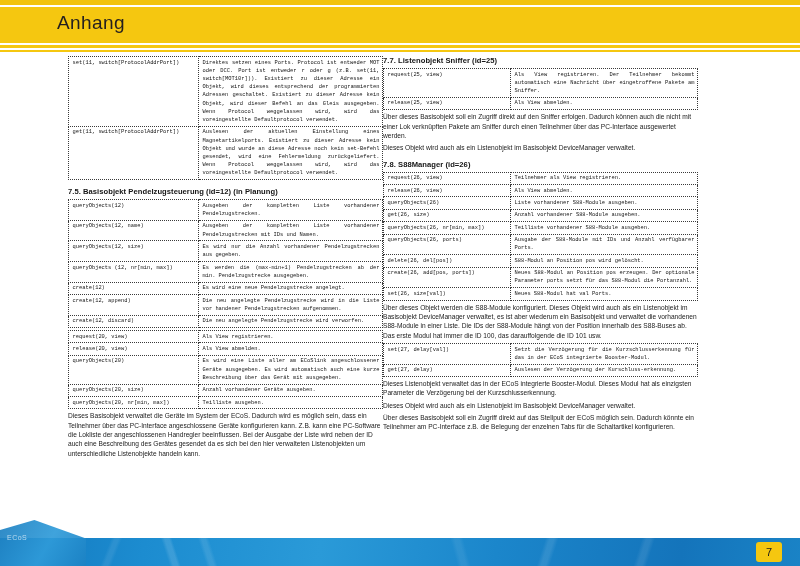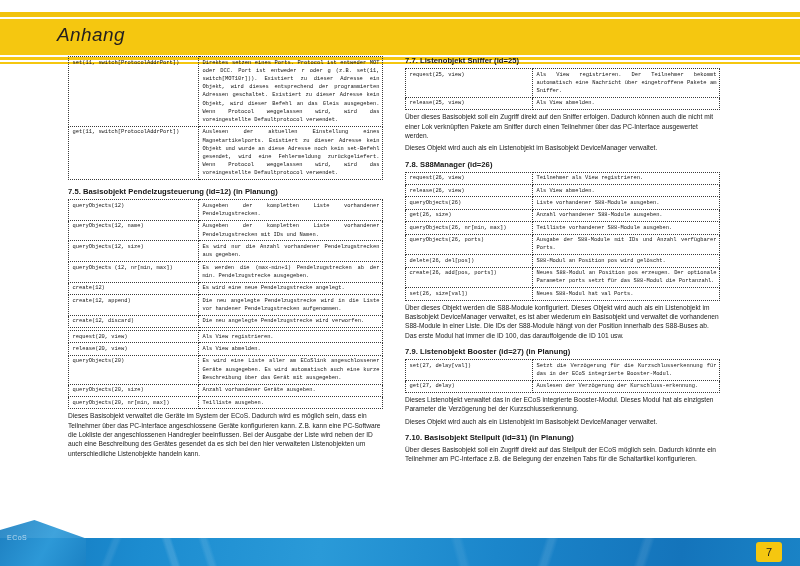--- a/index.html
+++ b/index.html
@@ -5,21 +5,21 @@
   html,body{margin:0;padding:0;}
   body{
     width:800px;height:566px;overflow:hidden;
     background:#ffffff;
     font-family:"Liberation Sans", sans-serif;
     color:#1a1a1a;
     position:relative;
   }
 
   
-  .hdr-wrap{position:absolute;left:0;top:12px;width:668px;height:56px;font-style:italic;}
+  .hdr-wrap{position:absolute;left:0;top:0;width:668px;height:56px;}
   .hdr-top-thin{position:absolute;left:0;top:0;width:800px;height:5px;background:#f2c30d;}
   .hdr-main{position:absolute;left:0;top:7px;width:800px;height:36px;background:#f5c710;}
   .hdr-rule-a{position:absolute;left:0;top:45px;width:800px;height:3px;background:#f5c710;}
   .hdr-rule-b{position:absolute;left:0;top:50px;width:800px;height:2px;background:#f5c710;}
   .hdr-title{
     position:absolute;left:57px;top:12px;
     font-size:19px;letter-spacing:.4px;color:#231f20;font-weight:400;
   }
 
   
@@ -56,21 +56,21 @@
     position:absolute;right:18px;bottom:4px;width:26px;height:20px;
     background:#f5c710;border-radius:3px;
     display:flex;align-items:center;justify-content:center;
     font-size:11px;color:#1a1a1a;
   }
 
   
   .page{position:absolute;left:0;top:56px;width:800px;height:462px;}
   .col{position:absolute;top:0;width:315px;}
   .col-left{left:68px;}
-  .col-right{left:405px;}
+  .col-right{left:383px;}
 
   h2.sect{
     font-size:7.6px;font-weight:bold;color:#151515;
     margin:7px 0 2.5px 0;line-height:1.25;letter-spacing:.05px;
   }
   p.para{
     font-size:6.6px;line-height:1.42;color:#1a1a1a;margin:0 0 3px 0;
     text-align:left;letter-spacing:.01px;
   }
 
@@ -236,37 +236,35 @@
         <td class="d">Neues S88-Modul an Position pos erzeugen. Der optionale Parameter ports setzt für das S88-Modul die Portanzahl.</td>
       </tr>
       <tr>
         <td class="k">set(26, size[val])</td>
         <td class="d">Neues S88-Modul hat val Ports.</td>
       </tr>
     </tbody>
       </table>
     <p class="para">Über dieses Objekt werden die S88-Module konfiguriert. Dieses Objekt wird auch als ein Listenobjekt im Basisobjekt DeviceManager verwaltet, es ist aber wiederum ein Basisobjekt und verwaltet die vorhandenen S88-Module in einer Liste. Die IDs der S88-Module hängt von der Position innerhalb des S88-Buses ab. Das erste Modul hat immer die ID 100, das darauffolgende die ID 101 usw.</p>
 
-    <h2 class="sect">7.9. Listenobjekt Booster (id=27) (in Planung)</h2>
     <table class="cmd r">
       <tbody>
           <tr>
         <td class="k">set(27, delay[val])</td>
         <td class="d">Setzt die Verzögerung für die Kurzschlusserkennung für das in der ECoS integrierte Booster-Modul.</td>
       </tr>
       <tr>
         <td class="k">get(27, delay)</td>
         <td class="d">Auslesen der Verzögerung der Kurschluss-erkennung.</td>
       </tr>
     </tbody>
       </table>
     <p class="para">Dieses Listenobjekt verwaltet das in der ECoS integrierte Booster-Modul. Dieses Modul hat als einzigsten Parameter die Verzögerung bei der Kurzschlusserkennung.</p>
     <p class="para">Dieses Objekt wird auch als ein Listenobjekt im Basisobjekt DeviceManager verwaltet.</p>
 
-    <h2 class="sect">7.10. Basisobjekt Stellpult (id=31) (in Planung)</h2>
     <p class="para">Über dieses Basisobjekt soll ein Zugriff direkt auf das Stellpult der ECoS möglich sein. Dadurch könnte ein Teilnehmer am PC-Interface z.B. die Belegung der enzelnen Tabs für die Schaltartikel konfigurieren.</p>
   </div>
 </div>
 
 <div class="ftr-wrap">
   <div class="ftr-band"></div>
   <div class="ftr-corner"></div>
   <div class="ftr-corner-txt">ECoS</div>
   <div class="pagebox">7</div>
 </div>

